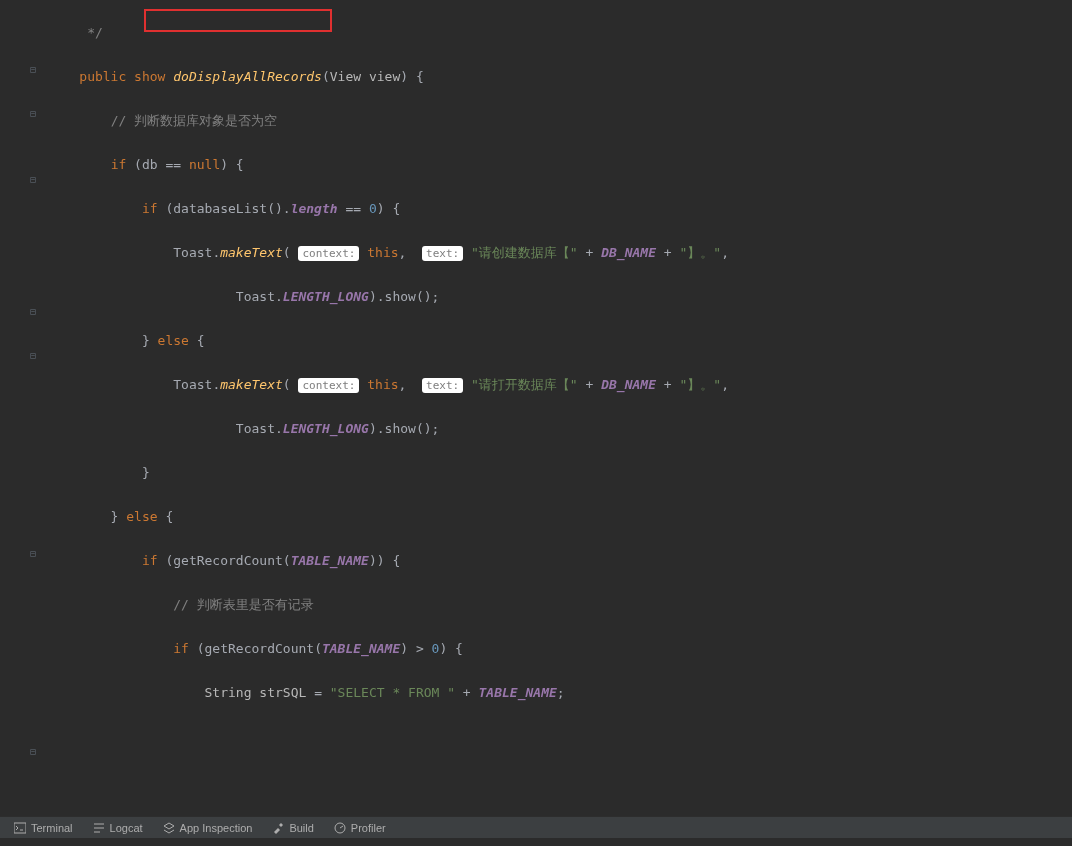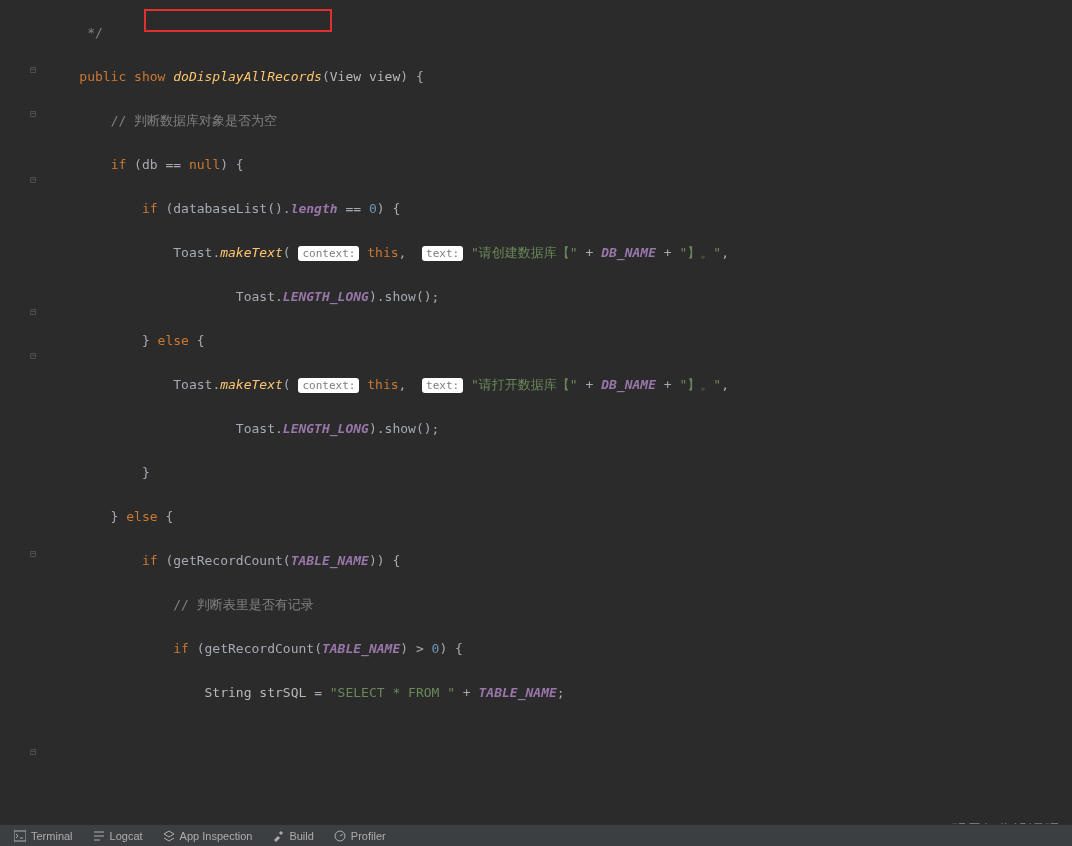--- a/index.html
+++ b/index.html
@@ -41,21 +41,21 @@
     left:144px; top:9px; width:188px; height:23px;
     pointer-events:none;
   }
   .watermark{
     position:absolute; right:12px; bottom:6px;
     color:rgba(220,220,220,0.55); font-size:15px;
     font-family:sans-serif; letter-spacing:0.5px;
     pointer-events:none;
   }
   .status {
-    position:absolute; left:0; right:0; bottom:0; height:22px;
+    position:absolute; left:0; right:0; bottom:8px; height:22px;
     background:#3c3f41; border-top:1px solid #2d2d2d;
     display:flex; align-items:center;
     font-family:sans-serif; font-size:11px; color:#adadad;
     padding-left:4px;
   }
   .status-item{ display:flex; align-items:center; gap:5px; padding:0 10px; cursor:pointer; }
   .sicon{ display:inline-block; width:12px; height:12px; }
 </style>
 </head>
 <body>

